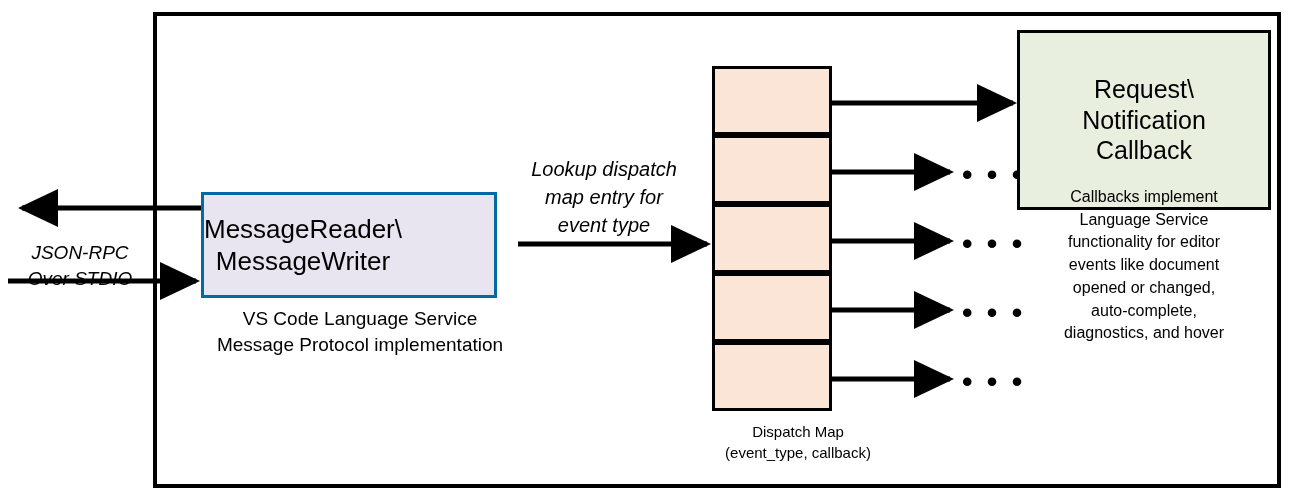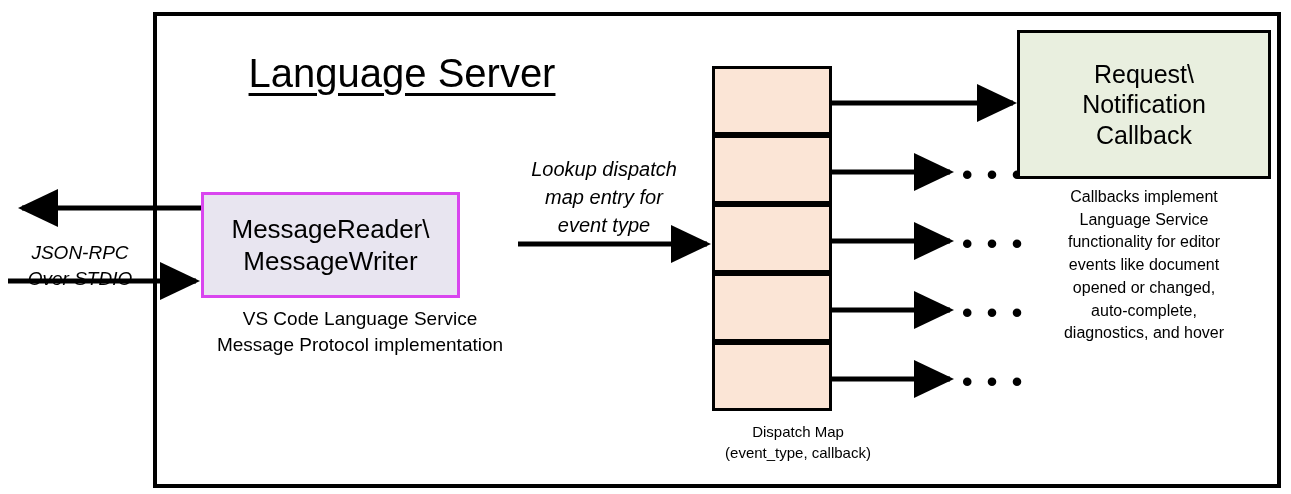--- a/index.html
+++ b/index.html
@@ -53,28 +53,28 @@
     text-decoration: underline;
     text-underline-offset: 6px;
     text-decoration-thickness: 3px;
   }
 
   
   .mrw-box {
     position: absolute;
     left: 201px;
     top: 192px;
-    width: 259px;
+    width: 296px;
     height: 106px;
     background: #E8E5F0;
-    border: 3px solid #d946ef;
+    border: 3px solid #0369a1;
     box-sizing: border-box;
     display: flex;
     align-items: center;
-    justify-content: center;
+    justify-content: flex-start;
   }
   .mrw-box .label {
     font-size: 26px;
     text-align: center;
     line-height: 1.25;
     white-space: pre-line;
     color: #000;
   }
   .mrw-caption {
     left: 196px;
@@ -136,21 +136,21 @@
     font-size: 15px;
     line-height: 1.4;
   }
 
   
   .cb-box {
     position: absolute;
     left: 1017px;
     top: 30px;
     width: 254px;
-    height: 149px;
+    height: 180px;
     background: #E9EFDF;
     border: 3px solid #000;
     box-sizing: border-box;
     display: flex;
     align-items: center;
     justify-content: center;
   }
   .cb-box .label {
     font-size: 25px;
     text-align: center;
@@ -220,21 +220,20 @@
       <line x1="787" y1="310" x2="950" y2="310" stroke="#000" stroke-width="5" marker-end="url(#ahead)"></line>
       <circle cx="787" cy="310" r="12" fill="#000"></circle>
     </g>
 
     <g>
       <line x1="787" y1="379" x2="950" y2="379" stroke="#000" stroke-width="5" marker-end="url(#ahead)"></line>
       <circle cx="787" cy="379" r="12" fill="#000"></circle>
     </g>
   </svg>
 
-  <div class="txt server-title">Language Server</div>
 
   <div class="txt italic jsonrpc-label">JSON-RPC
 Over STDIO</div>
 
   <div class="mrw-box">
     <div class="label">MessageReader\
 MessageWriter</div>
   </div>
   <div class="txt italic lookup-label">Lookup dispatch
 map entry for

